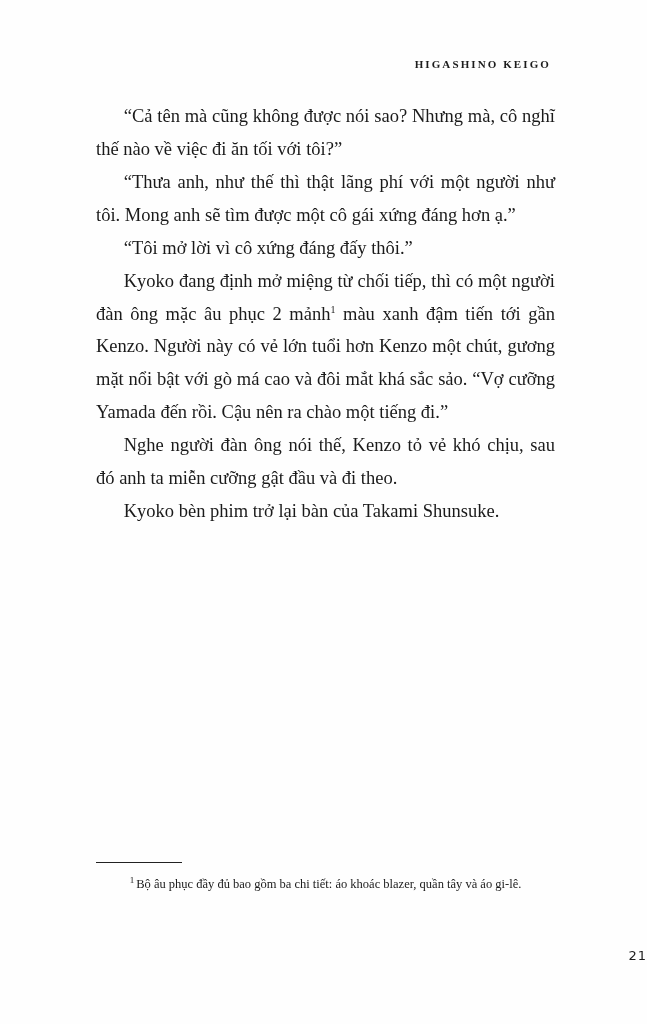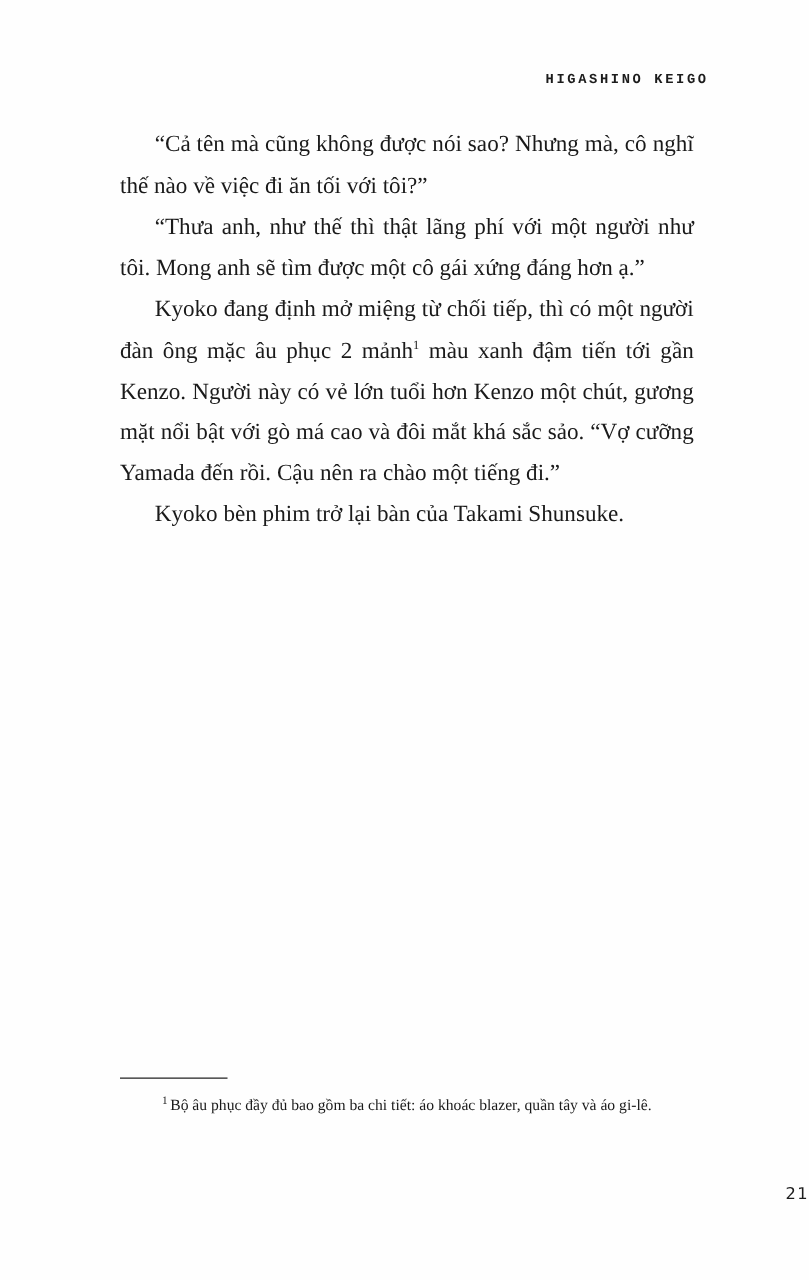--- a/index.html
+++ b/index.html
@@ -16,22 +16,22 @@
     overflow: hidden;
   }
   .page {
     position: absolute;
     inset: 0;
     background: #fefefe;
   }
   .running-head {
     position: absolute;
     top: 58px;
-    right: 80px;
-    font-family: Liberation Mono, monospace;
+    right: 96px;
+    font-family: Liberation Serif, serif;
     font-size: 11px;
     letter-spacing: 2.1px;
     color: #1c1c1c;
     text-transform: uppercase;
     font-weight: 600;
   }
   .body-area {
     position: absolute;
     left: 96px;
     right: 92px;
@@ -92,23 +92,25 @@
 <body>
 
 <div class="page">
 
   <div class="running-head">HIGASHINO KEIGO</div>
 
   <div class="body-area">
 
     <p class="para">“Cả tên mà cũng không được nói sao? Nhưng mà, cô nghĩ thế nào về việc đi ăn tối với tôi?”</p>
     <p class="para">“Thưa anh, như thế thì thật lãng phí với một người như tôi. Mong anh sẽ tìm được một cô gái xứng đáng hơn ạ.”</p>
+    <p class="para">“Tôi mở lời vì cô xứng đáng đấy thôi.”</p>
 
     <p class="para"><span>Kyoko đang định mở miệng từ chối tiếp, thì có một người đàn ông mặc âu phục 2 mảnh</span><sup class="fn-marker">1</sup><span> màu xanh đậm tiến tới gần Kenzo. Người này có vẻ lớn tuổi hơn Kenzo một chút, gương mặt nổi bật với gò má cao và đôi mắt khá sắc sảo. “Vợ cưỡng Yamada đến rồi. Cậu nên ra chào một tiếng đi.”</span></p>
 
+    <p class="para">Nghe người đàn ông nói thế, Kenzo tỏ vẻ khó chịu, sau đó anh ta miễn cưỡng gật đầu và đi theo.</p>
     <p class="para">Kyoko bèn phim trở lại bàn của Takami Shunsuke.</p>
 
   </div>
 
   <div class="footnote-area">
     <div class="footnote-rule"></div>
     <p class="footnote-text"><sup>1</sup><span>Bộ âu phục đầy đủ bao gồm ba chi tiết: áo khoác blazer, quần tây và áo gi-lê.</span></p>
   </div>
 
   <div class="folio">21</div>

